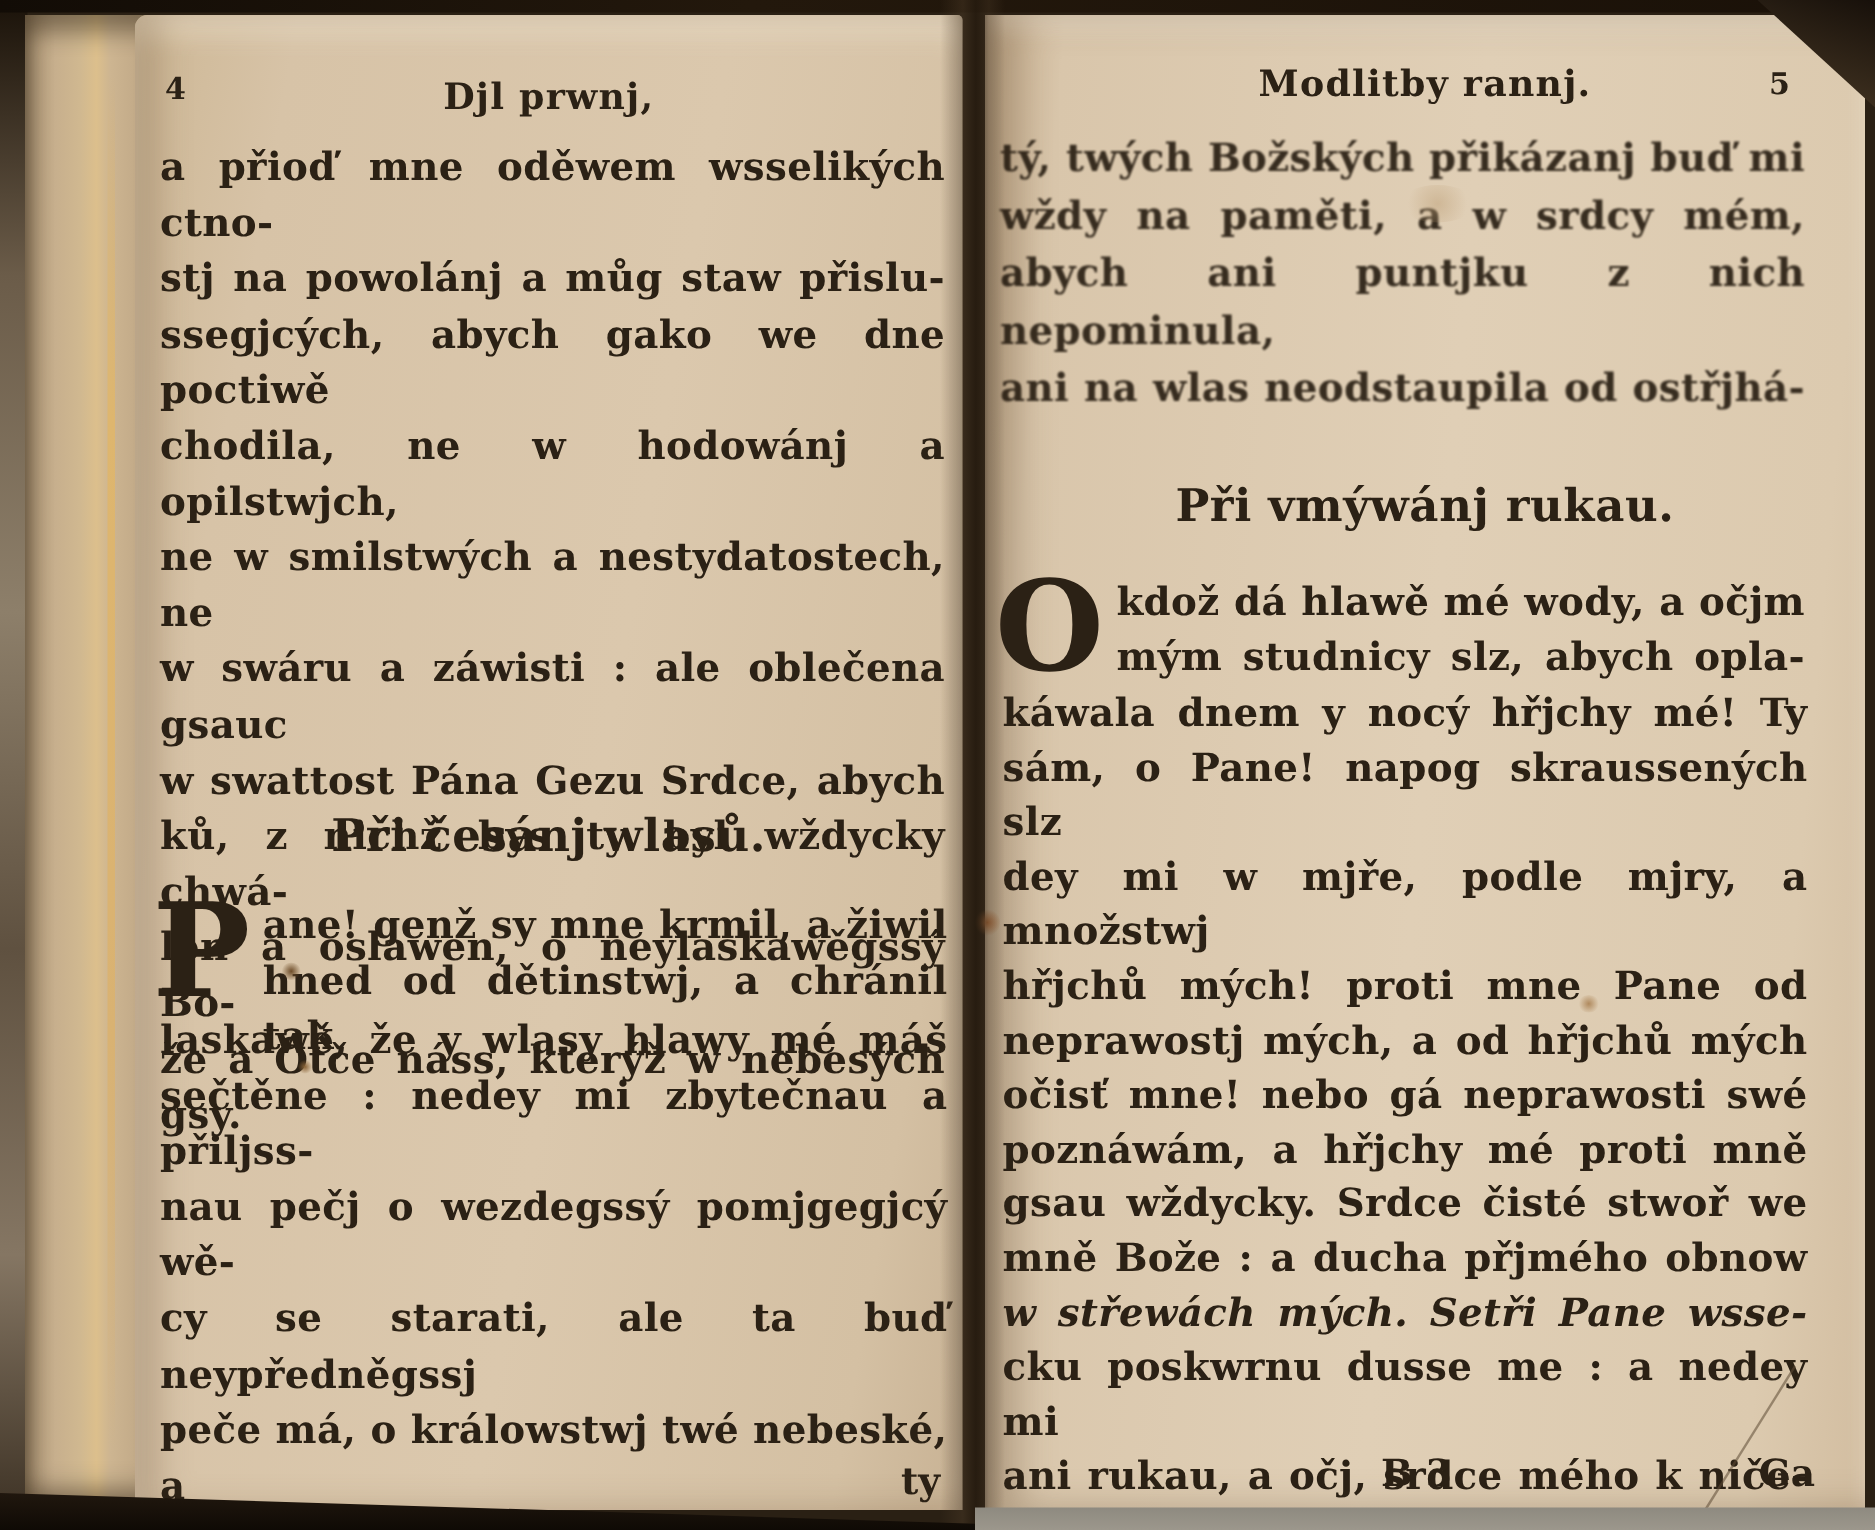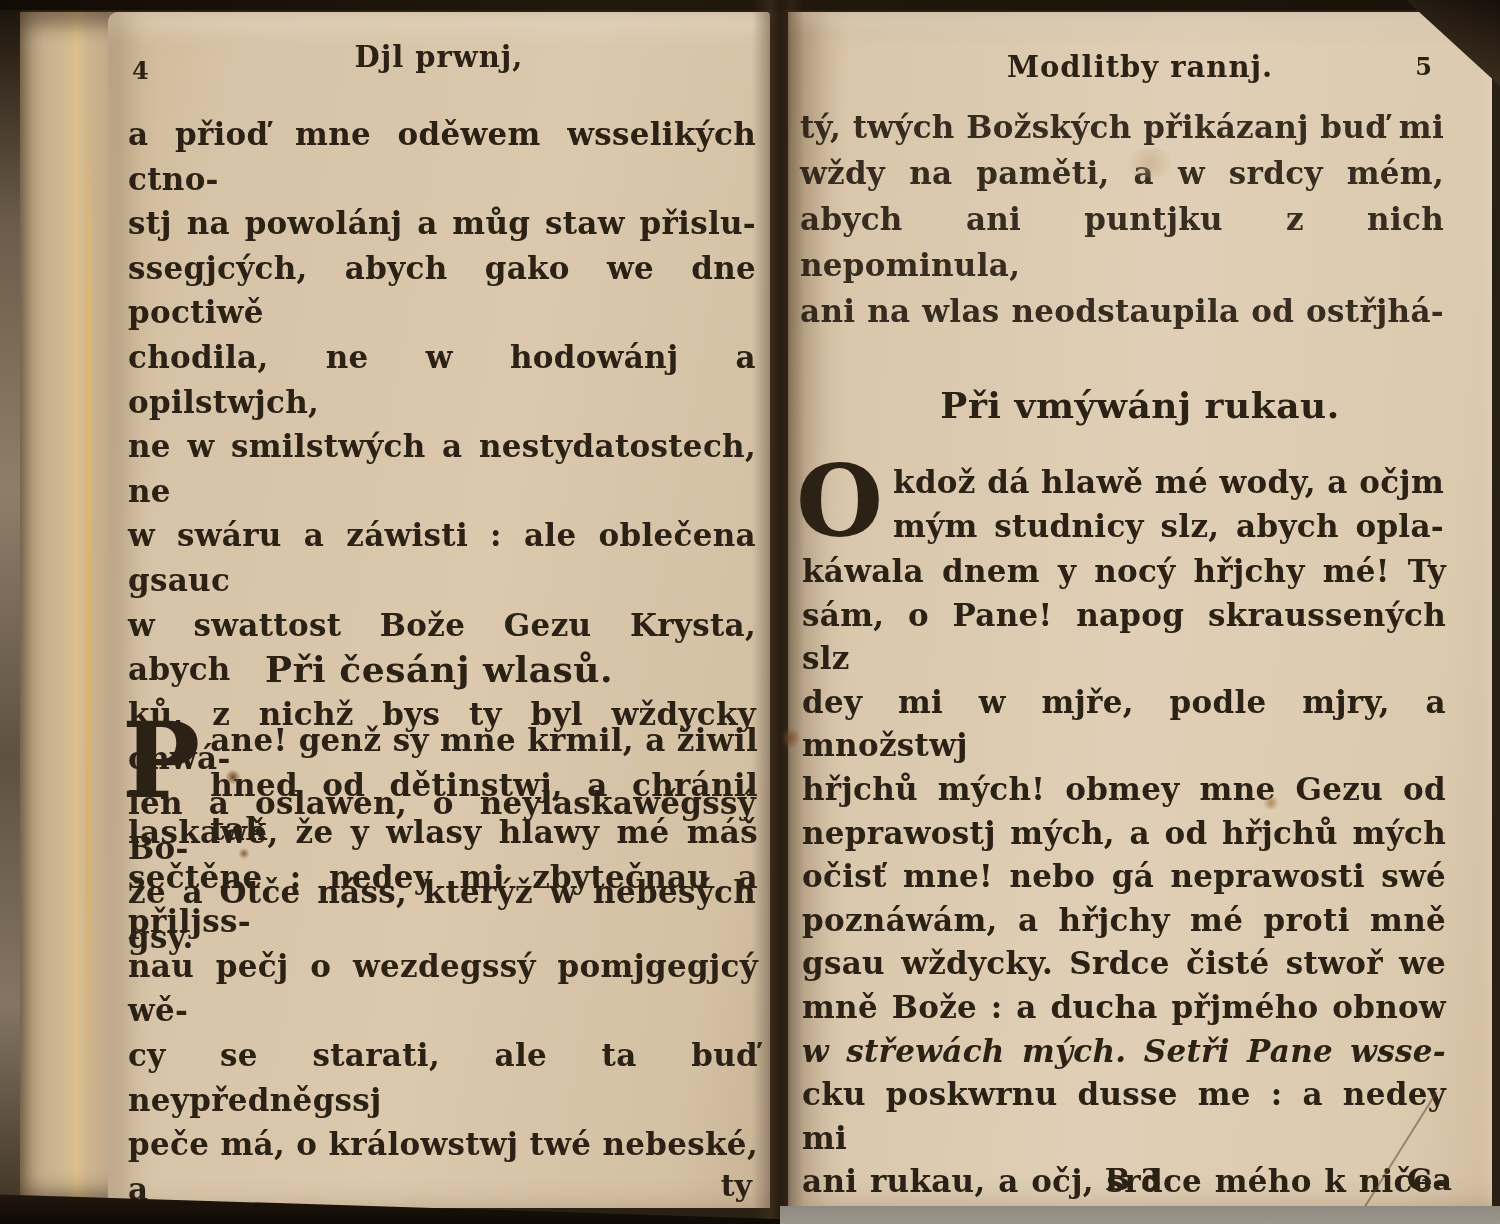--- a/index.html
+++ b/index.html
@@ -72,30 +72,30 @@
 <body>
 
 <div class="scene">
 
   <div class="left-dark"></div>
   <div class="edge-stack"></div>
   <div class="edge-line"></div>
 
   <div class="page page-left ink">
     <div class="pageno" style="left:24px;top:44px;">4</div>
-    <div class="running-header" style="top:28px;">Djl prwnj,</div>
+    <div class="running-header" style="top:48px;">Djl prwnj,</div>
 
     <div class="textblock" style="left:20px;top:100px;width:628px;">
       <div class="line j">a přioď mne oděwem wsselikých ctno-</div>
       <div class="line j">stj na powolánj a můg staw přislu-</div>
       <div class="line j">ssegjcých, abych gako we dne poctiwě</div>
       <div class="line j">chodila, ne w hodowánj a opilstwjch,</div>
       <div class="line j">ne w smilstwých a nestydatostech, ne</div>
       <div class="line j">w swáru a záwisti : ale oblečena gsauc</div>
-      <div class="line j">w swattost Bože Gezu Krysta, abych</div>
+      <div class="line j">w swattost Pána Gezu Srdce, abych</div>
       <div class="line j">ků, z nichž bys ty byl wždycky chwá-</div>
       <div class="line j">len a oslawen, o neylaskawěgssý Bo-</div>
       <div class="line j">že a Otče náss, kterýž w nebesých gsy.</div>
     </div>
 
     <div class="section-heading" style="top:636px;">Při česánj wlasů.</div>
 
     <div class="dropcap-row" style="left:14px;top:706px;width:636px;">
       <div class="dropcap dropcap-p">P</div>
       <div class="dropcap-lines">
@@ -135,21 +135,21 @@
       <div class="dropcap-lines">
         <div class="line j" style="line-height:44px;">kdož dá hlawě mé wody, a očjm</div>
         <div class="line j" style="line-height:44px;">mým studnicy slz, abych opla-</div>
       </div>
     </div>
 
     <div class="textblock" style="left:14px;top:538px;width:644px;">
       <div class="line j" style="line-height:43.6px;">káwala dnem y nocý hřjchy mé! Ty</div>
       <div class="line j" style="line-height:43.6px;">sám, o Pane! napog skraussených slz</div>
       <div class="line j" style="line-height:43.6px;">dey mi w mjře, podle mjry, a množstwj</div>
-      <div class="line j" style="line-height:43.6px;">hřjchů mých! obmey mne Gezu od</div>
+      <div class="line j" style="line-height:43.6px;">hřjchů mých! proti mne Pane od</div>
       <div class="line j" style="line-height:43.6px;">neprawostj mých, a od hřjchů mých</div>
       <div class="line j" style="line-height:43.6px;">očisť mne! nebo gá neprawosti swé</div>
       <div class="line j" style="line-height:43.6px;">poznáwám, a hřjchy mé proti mně</div>
       <div class="line j" style="line-height:43.6px;">gsau wždycky. Srdce čisté stwoř we</div>
       <div class="line j" style="line-height:43.6px;">mně Bože : a ducha přjmého obnow</div>
       <div class="line j" style="line-height:43.6px;font-style:italic;">w střewách mých. Setři Pane wsse-</div>
       <div class="line j" style="line-height:43.6px;">cku poskwrnu dusse me : a nedey mi</div>
       <div class="line j" style="line-height:43.6px;">ani rukau, a očj, srdce mého k niče-</div>
       <div class="line j" style="line-height:43.6px;">mu přikládati, cožby s vraženjm, a</div>
 

